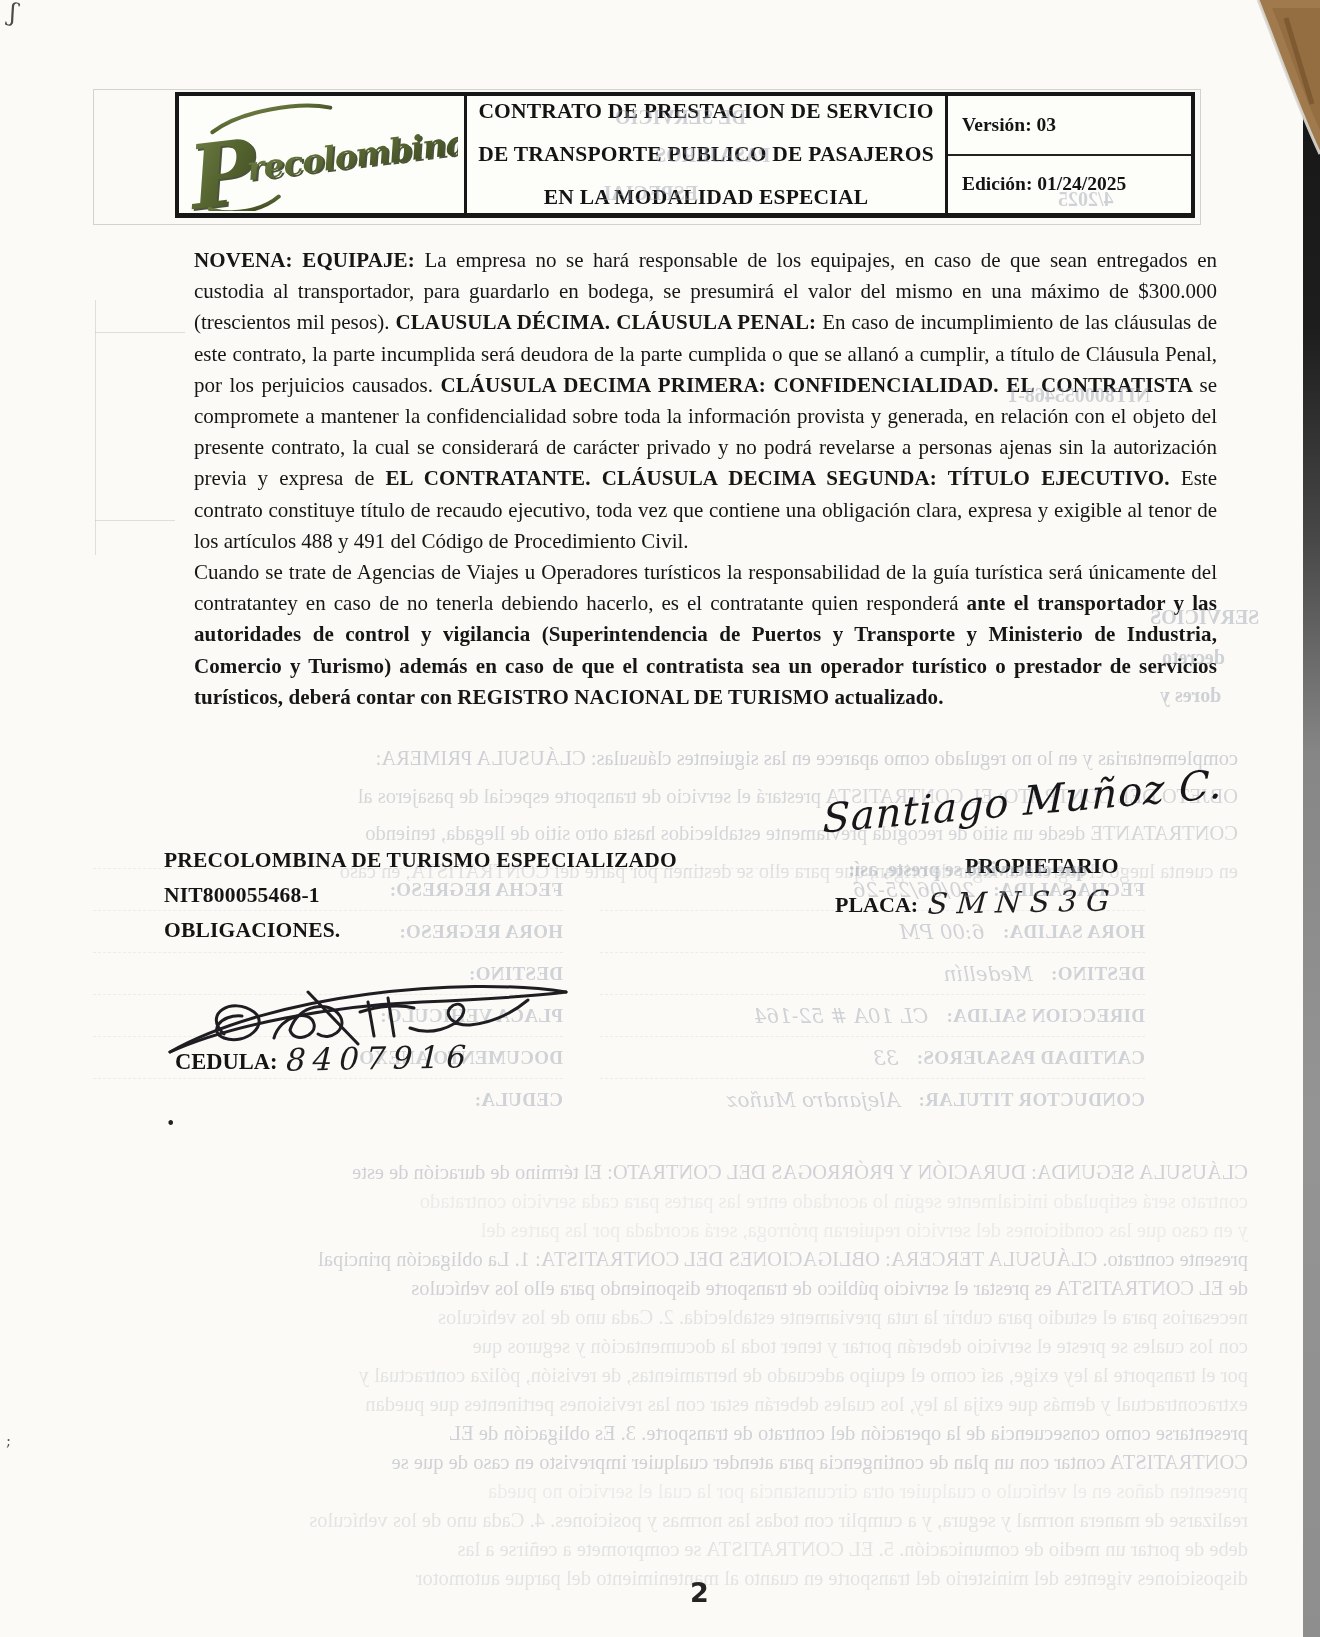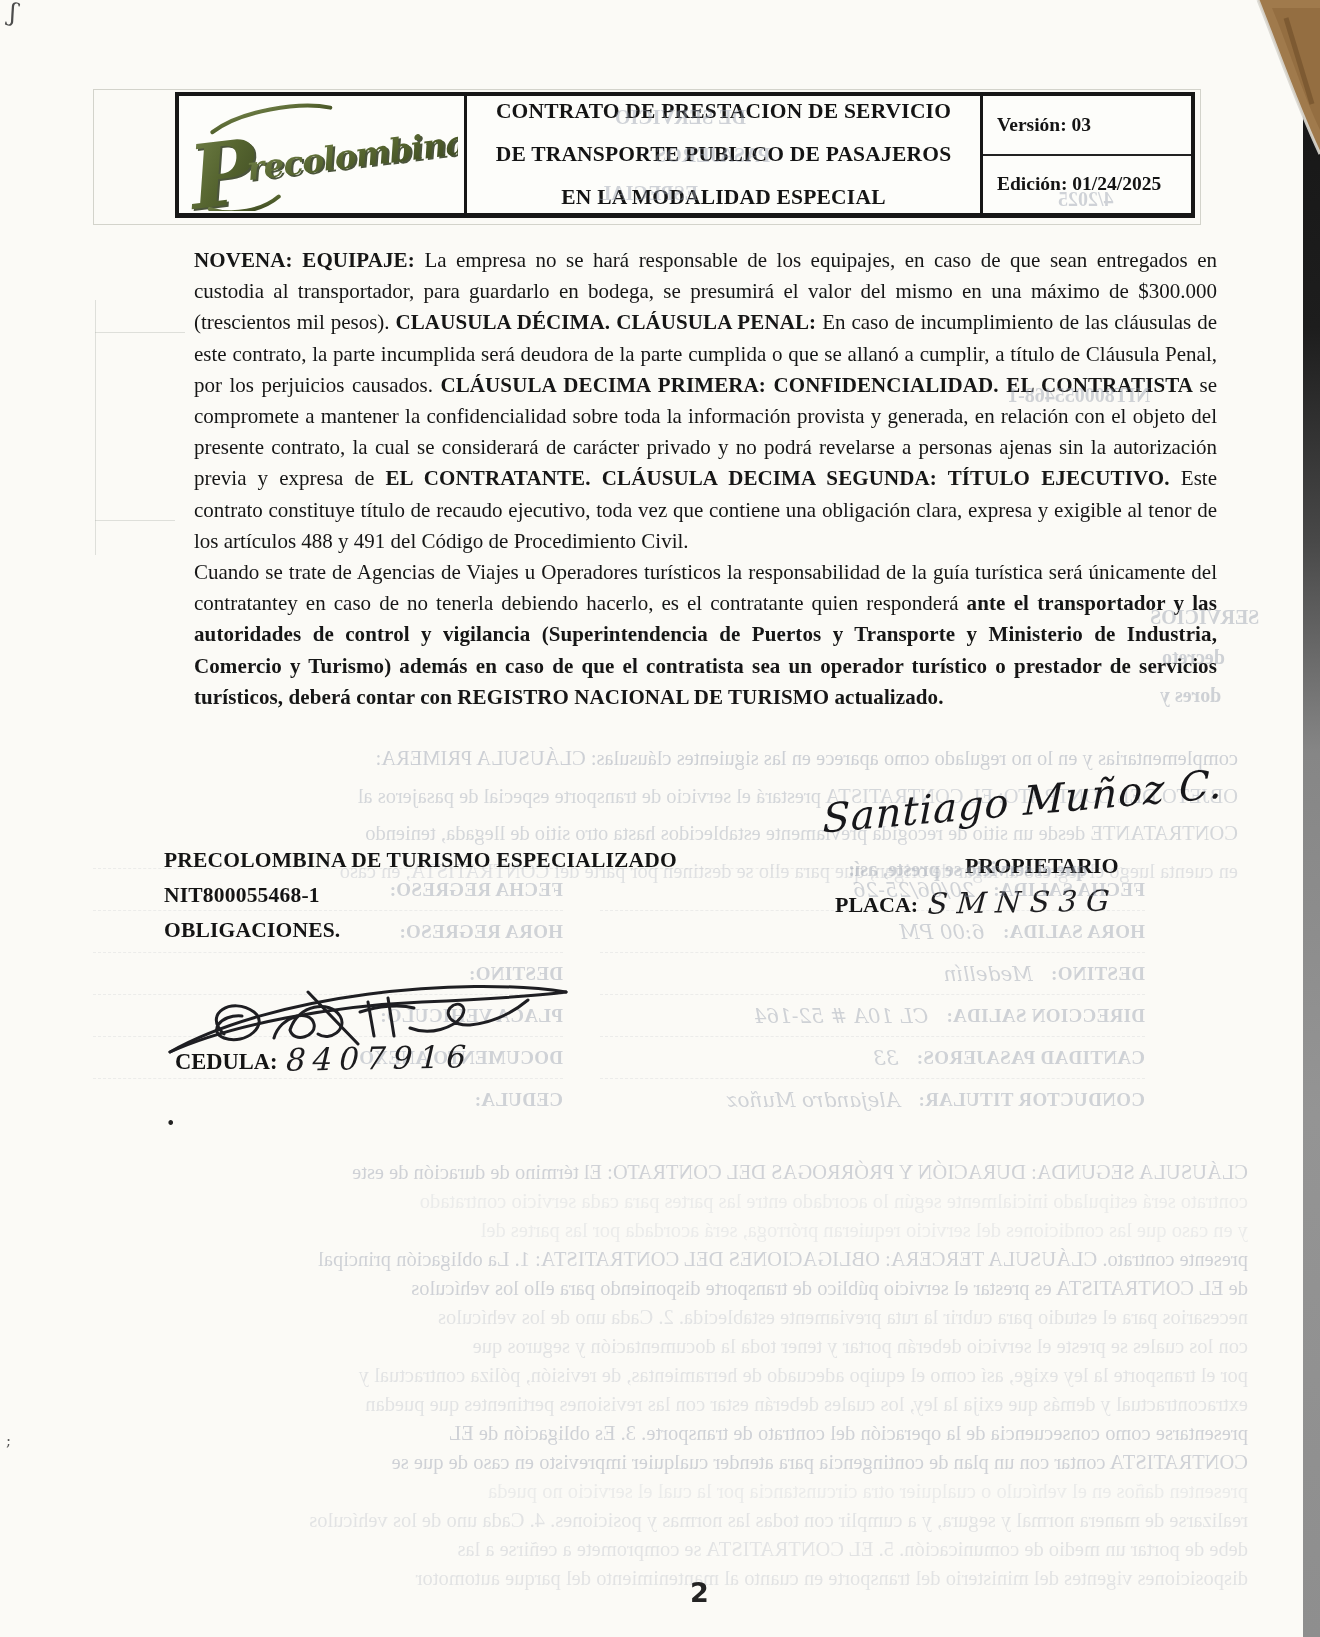--- a/index.html
+++ b/index.html
@@ -11,21 +11,21 @@
                 border:1px solid #d3d3cb;}
   .hdr-box{position:absolute;left:175px;top:92px;width:1020px;height:126px;
            border:4px solid #171717;border-bottom-width:5px;background:#fdfdfa;
            display:flex;box-sizing:border-box;}
   .hdr-logo-cell{width:288px;border-right:3px solid #171717;box-sizing:border-box;
                  display:flex;align-items:center;justify-content:center;overflow:hidden;}
   .hdr-title-cell{flex:1;border-right:3px solid #171717;box-sizing:border-box;
                   display:flex;flex-direction:column;align-items:center;justify-content:space-between;
                   font-weight:700;font-size:21.5px;line-height:31px;text-align:center;
                   letter-spacing:.2px;position:relative;}
-  .hdr-meta-cell{width:208px;display:flex;flex-direction:column;box-sizing:border-box;}
+  .hdr-meta-cell{width:243px;display:flex;flex-direction:column;box-sizing:border-box;}
   .hdr-meta-row{flex:1;display:flex;align-items:center;padding-left:14px;
                 font-weight:700;font-size:19.5px;box-sizing:border-box;}
   .hdr-meta-row.first{border-bottom:2px solid #222;}
 
   
   .para{position:absolute;left:175px;width:1023px;font-size:21px;line-height:31.2px;
         text-align:justify;color:#161616;margin-left:19px;}
   .para b{font-weight:700;letter-spacing:.1px;}
   #para1{top:245px;}
   #para2{top:557px;}

